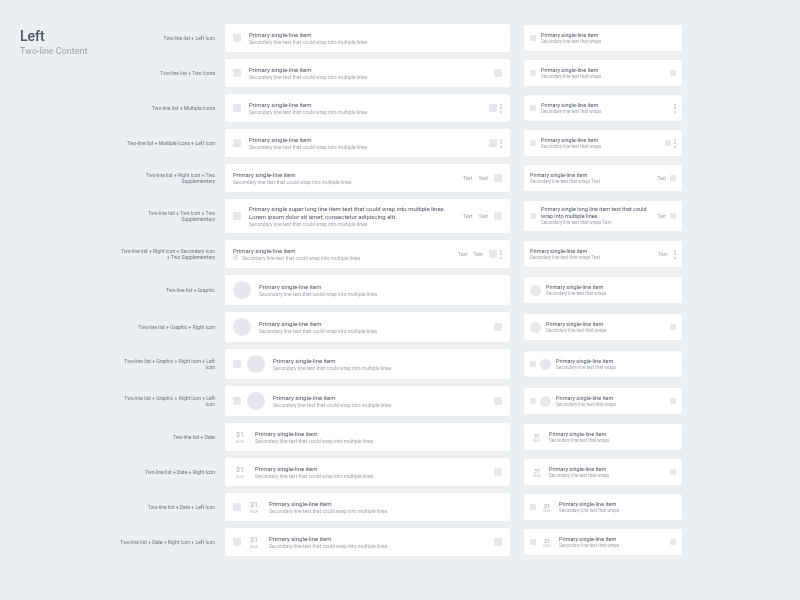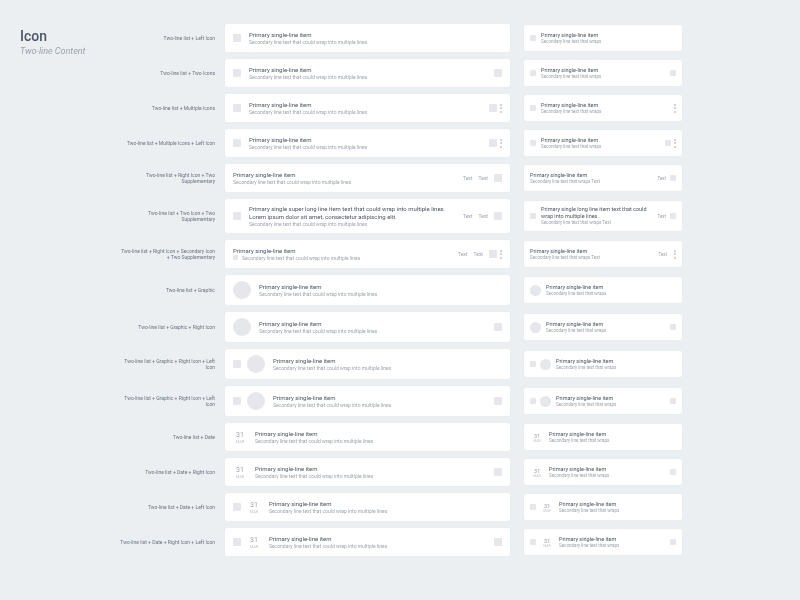--- a/index.html
+++ b/index.html
@@ -23,21 +23,20 @@
 .left-title h1 {
   font-size: 14px;
   font-weight: 500;
   color: #4b5563;
 }
 .left-title h2 {
   font-size: 9px;
   font-weight: 400;
   color: #9ca3af;
   margin-top: 2px;
-  font-style: italic;
 }
 .rows {
   flex: 1;
 }
 .row {
   display: flex;
   align-items: center;
   margin-bottom: 7px;
 }
 .label {
@@ -145,21 +144,21 @@
   margin-right: 4px;
   flex-shrink: 0;
 }
 .gap { width: 6px; flex-shrink: 0; }
 </style>
 </head>
 <body>
 
 <div class="page">
   <div class="left-title">
-    <h1>Icon</h1>
+    <h1>Left</h1>
     <h2>Two-line Content</h2>
   </div>
 
   <div class="rows">
 
     <div class="row">
       <div class="label">Two-line list + Left Icon</div>
       <div class="wide">
         <div class="sq"></div>
         <div class="txtcol">

